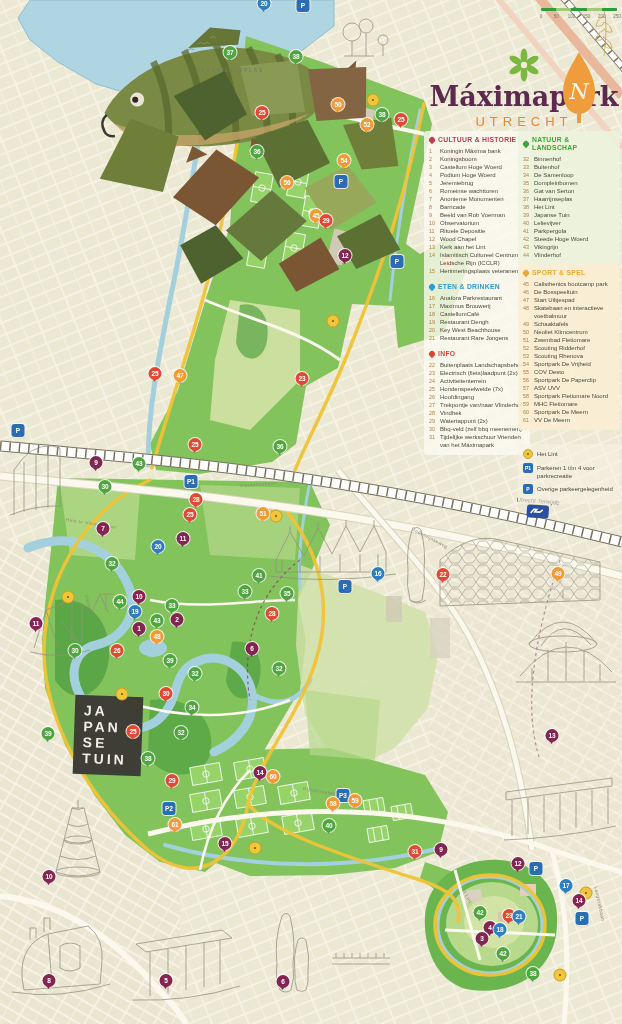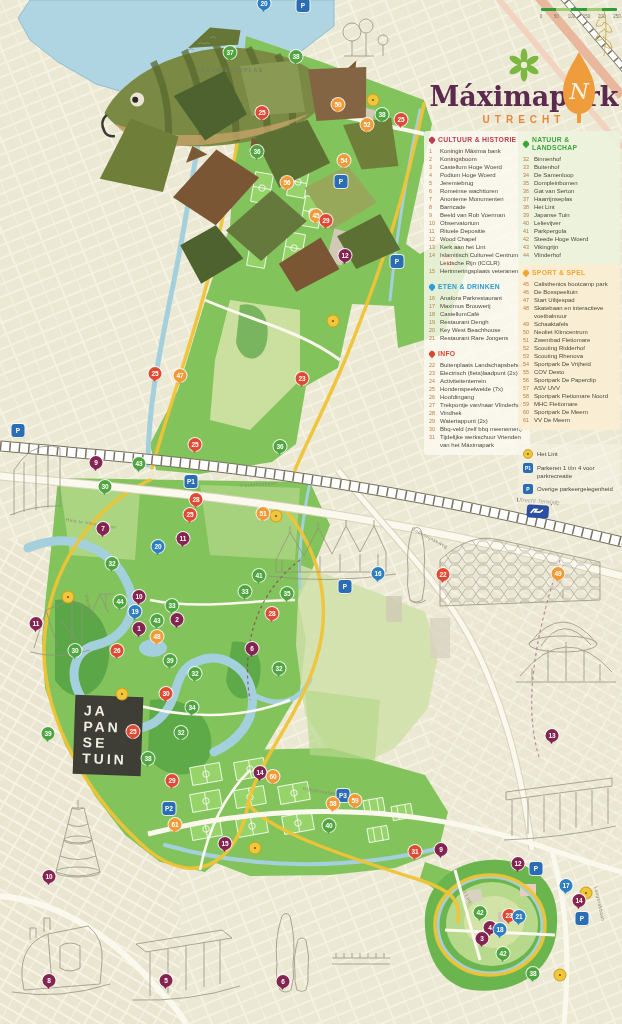--- a/index.html
+++ b/index.html
@@ -26,21 +26,21 @@
       transform:rotate(2deg);padding:7px 0 8px 9px;line-height:16px;font-weight:bold;
       font-size:14px;letter-spacing:3px}
   .jt span{display:block}
   .station{position:absolute;left:516px;top:498px;transform:rotate(4deg);text-align:center}
   .station .nm{font-style:italic;font-size:6px;color:#3f3e35}
   .ns{width:22px;height:13px;background:#2b4ea0;border-radius:3px;margin:1px auto 0;
       display:flex;align-items:center;justify-content:center}
   
   .title{position:absolute;left:428px;top:48px;width:192px;text-align:center}
   .title h1{font-family:"DejaVu Serif",serif;font-size:27px;color:#5c2a4e;font-weight:bold;line-height:28px}
-  .title .sub{font-size:10px;letter-spacing:5px;color:#e8873c;margin-top:3px;font-weight:bold}
+  .title .sub{font-size:13px;letter-spacing:5px;color:#e8873c;margin-top:3px;font-weight:normal}
   .logo{margin:0 auto 1px;display:block}
   
   .scale{position:absolute;left:541px;top:8px;width:76px;height:18px}
   .scale .segs{display:flex;height:3px;border-radius:1px;overflow:hidden}
   .scale .segs i{flex:1}
   .scale .lbl{position:absolute;top:6px;font-size:4.5px;color:#7d7966;transform:translateX(-50%)}
   .compass{position:absolute;left:556px;top:50px}
   
   .panel{position:absolute;border-radius:3px;padding:5px 4px 6px 5px;font-size:6px;line-height:8px;color:#4c483b}
   .p-left{left:424px;top:131px;width:106px;background:rgba(253,250,241,.8)}

